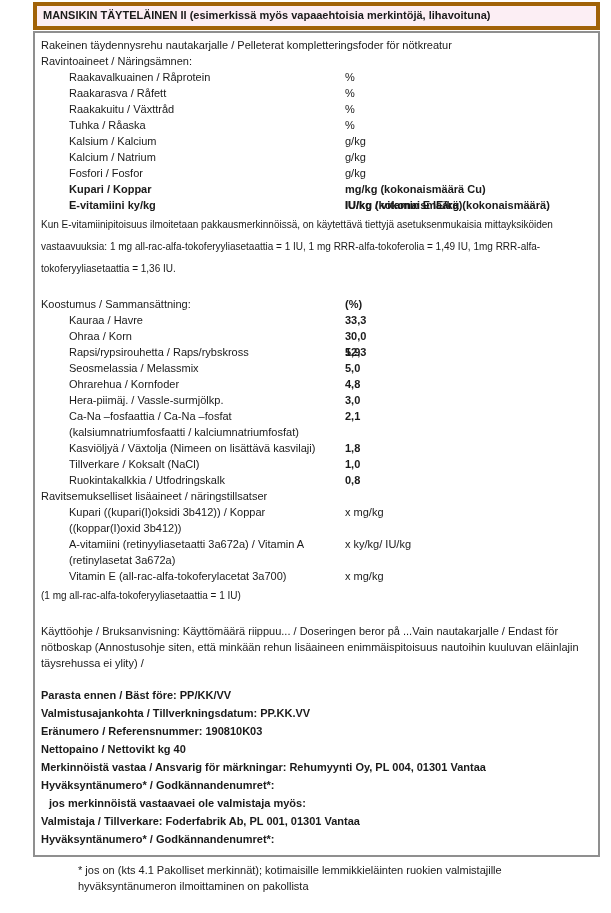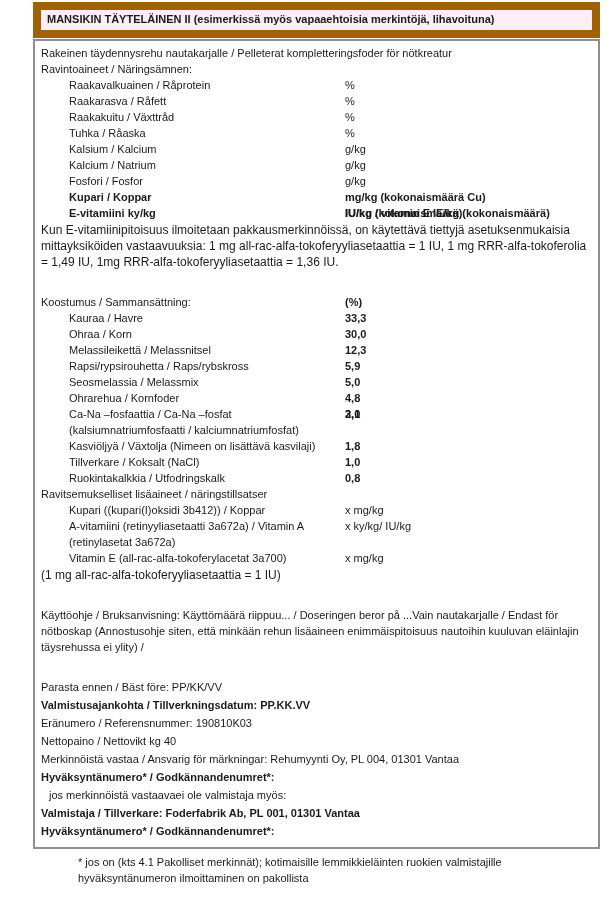--- a/index.html
+++ b/index.html
@@ -3,39 +3,39 @@
 <meta charset="utf-8">
 <style>
   html,body{margin:0;padding:0;background:#ffffff;}
   .page{
     width:611px;height:913px;background:#ffffff;position:relative;
     font-family:"Liberation Sans","DejaVu Sans",sans-serif;
     font-size:11px;line-height:16px;color:#1a1a1a;overflow:hidden;
   }
   .label-table{margin:2px 11px 0 33px;}
   .table-header{
-    border:8px solid #a16207;
+    border:4px solid #a16207;
     background:#fceef4;
     padding:2px 6px 3px 6px;
     font-weight:bold;font-size:11px;line-height:15px;
   }
   .table-body{
     margin-top:1px;
     border:2px solid #8f8f8f;
     padding:4px 8px 6px 6px;
   }
   p{margin:0;}
-  .gap{margin-top:24px;}
+  .gap{margin-top:16px;}
   .row{position:relative;}
   .row .lbl{display:inline-block;}
   .row.item .lbl{margin-left:28px;}
   .row .val{position:absolute;left:304px;top:0;white-space:nowrap;}
   .bold{font-weight:bold;}
-  .small{font-size:12px;line-height:16px;margin:1px 0 3px 0;}
-  .meta{line-height:16px;margin-bottom:2px;}
+  .small{font-size:10px;line-height:22px;margin:1px 0 3px 0;}
+  .meta{line-height:16px;margin-bottom:2px;font-weight:bold;}
   .indent-sm{padding-left:8px;}
   .footnote{margin:6px 0 0 78px;max-width:472px;line-height:15.5px;}
 </style>
 </head>
 <body>
 
 <div class="page">
 
   <div class="label-table">
 
@@ -63,36 +63,37 @@
       <p class="small">Kun E-vitamiinipitoisuus ilmoitetaan pakkausmerkinnöissä, on käytettävä tiettyjä asetuksenmukaisia mittayksiköiden vastaavuuksia: 1 mg all-rac-alfa-tokoferyyliasetaattia = 1 IU, 1 mg RRR-alfa-tokoferolia = 1,49 IU, 1mg RRR-alfa-tokoferyyliasetaattia = 1,36 IU.</p>
 
       <div class="row gap">
         <span class="lbl">Koostumus / Sammansättning:</span>
         <span class="val bold">(%)</span>
       </div>
 
       <div id="composition">
           <div class="row item"><span class="lbl">Kauraa / Havre</span><span class="val bold">33,3</span></div>
           <div class="row item"><span class="lbl">Ohraa / Korn</span><span class="val bold">30,0</span></div>
-          <div class="row item"><span class="lbl">Melassileikettä / Melassnitsel</span><span class="val bold">12,3</span></div>
+          <div class="row item"><span class="val bold">12,3</span></div>
           <div class="row item"><span class="lbl">Rapsi/rypsirouhetta / Raps/rybskross</span><span class="val bold">5,9</span></div>
           <div class="row item"><span class="lbl">Seosmelassia / Melassmix</span><span class="val bold">5,0</span></div>
           <div class="row item"><span class="lbl">Ohrarehua / Kornfoder</span><span class="val bold">4,8</span></div>
-          <div class="row item"><span class="val bold">3,0</span></div>
+          <div class="row item"><span class="lbl">Hera-piimäj. / Vassle-surmjölkp.</span><span class="val bold">3,0</span></div>
           <div class="row item"><span class="lbl">Ca-Na –fosfaattia / Ca-Na –fosfat</span><span class="val bold">2,1</span></div>
           <div class="row item"><span class="lbl">(kalsiumnatriumfosfaatti / kalciumnatriumfosfat)</span></div>
           <div class="row item"><span class="lbl">Kasviöljyä / Växtolja (Nimeen on lisättävä kasvilaji)</span><span class="val bold">1,8</span></div>
           <div class="row item"><span class="lbl">Tillverkare / Koksalt (NaCl)</span><span class="val bold">1,0</span></div>
           <div class="row item"><span class="lbl">Ruokintakalkkia / Utfodringskalk</span><span class="val bold">0,8</span></div>
         </div>
 
       <p>Ravitsemukselliset lisäaineet / näringstillsatser</p>
 
       <div id="additives">
           <div class="row item"><span class="lbl">Kupari ((kupari(I)oksidi 3b412)) / Koppar</span><span class="val">x mg/kg</span></div>
+          <div class="row item"><span class="lbl">((koppar(I)oxid 3b412))</span></div>
           <div class="row item"><span class="lbl">A-vitamiini (retinyyliasetaatti 3a672a) / Vitamin A</span><span class="val">x ky/kg/ IU/kg</span></div>
           <div class="row item"><span class="lbl">(retinylasetat 3a672a)</span></div>
           <div class="row item"><span class="val">x mg/kg</span></div>
           <div class="row item"><span class="lbl">Vitamin E (all-rac-alfa-tokoferylacetat 3a700)</span></div>
         </div>
 
       <p class="small">(1 mg all-rac-alfa-tokoferyyliasetaattia = 1 IU)</p>
 
 
       <p class="gap">Käyttöohje / Bruksanvisning: Käyttömäärä riippuu... / Doseringen beror på ...Vain nautakarjalle / Endast för nötboskap (Annostusohje siten, että minkään rehun lisäaineen enimmäispitoisuus nautoihin kuuluvan eläinlajin täysrehussa ei ylity) /</p>

